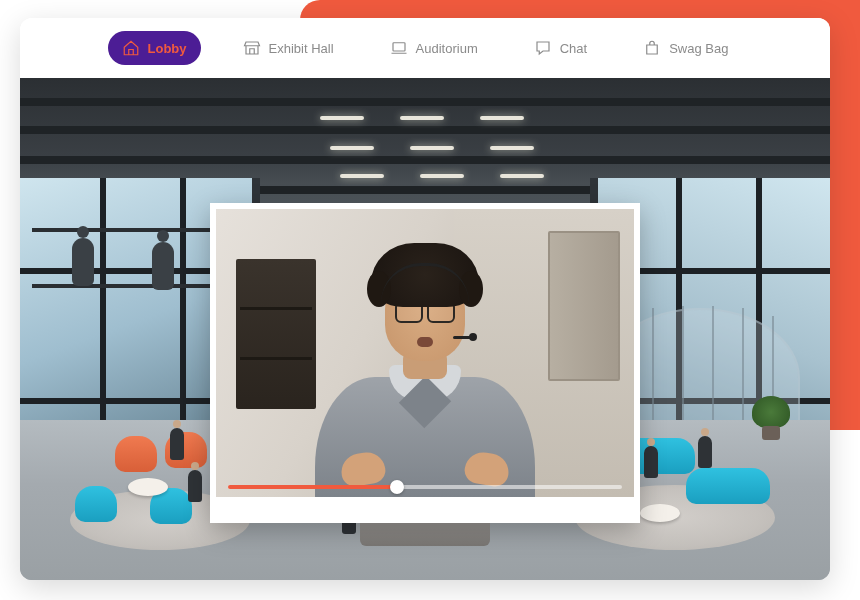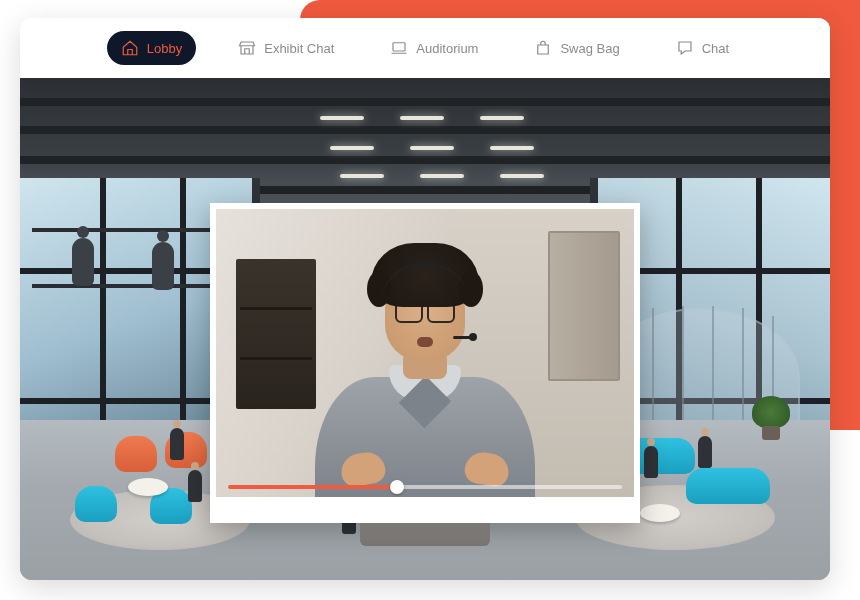--- a/index.html
+++ b/index.html
@@ -1,21 +1,21 @@
 <!DOCTYPE html>
 <html><head>
 <meta charset="utf-8">
 <style>
 * { margin: 0; padding: 0; box-sizing: border-box; }
 body { font-family: -apple-system, BlinkMacSystemFont, 'Segoe UI', Arial, sans-serif; width: 860px; height: 600px; background: #fff; position: relative; overflow: hidden; }
 .accent-block { position: absolute; top: 0; right: 0; width: 560px; height: 430px; background: #F05A3E; border-radius: 20px 0 0 20px; }
 .window { position: absolute; top: 18px; left: 20px; width: 810px; height: 562px; background: #fff; border-radius: 12px; box-shadow: 0 8px 30px rgba(0,0,0,0.15); overflow: hidden; }
 .nav { display: flex; align-items: center; justify-content: center; gap: 28px; height: 60px; padding: 0 20px; background: #fff; }
 .nav-item { display: flex; align-items: center; gap: 8px; padding: 8px 14px; border-radius: 999px; cursor: pointer; color: #8B8B8B; font-size: 13px; }
-.nav-item.active { background: #0f172a; color: #F05A3E; }
+.nav-item.active { background: #4c1d95; color: #F05A3E; font-weight: bold; }
 .nav-item svg { width: 18px; height: 18px; stroke: currentColor; fill: none; stroke-width: 1.6; }
 .viewport { position: relative; width: 100%; height: 502px; overflow: hidden; }
 
 
 .scene { position: absolute; inset: 0; background: linear-gradient(180deg, #5a6670 0%, #889099 28%, #a8b0b6 45%, #c4cace 55%, #9aa1a6 100%); }
 .ceiling { position: absolute; top: 0; left: 0; right: 0; height: 130px; background: linear-gradient(180deg, #2b2f33 0%, #3a3f44 60%, #52595f 100%); }
 .beam { position: absolute; top: 0; width: 100%; height: 8px; background: #1f2326; }
 .beam.b1 { top: 20px; } .beam.b2 { top: 48px; } .beam.b3 { top: 78px; } .beam.b4 { top: 108px; }
 .light { position: absolute; width: 44px; height: 4px; background: #e8e5da; border-radius: 2px; box-shadow: 0 0 8px rgba(255,255,230,.6); }
 .window-left { position: absolute; left: 0; top: 100px; width: 240px; height: 380px; background: linear-gradient(160deg, #cfe5ee 0%, #9fbecf 40%, #6d8a9a 70%, #465560 100%); border-right: 8px solid #2e3338; }
@@ -93,40 +93,40 @@
     <div class="nav-item active">
       <svg viewBox="0 0 24 24">
           <path d="M3 11 L12 3 L21 11 V21 H3 Z M9 21 V14 H15 V21"></path>
         </svg>
       <span>Lobby</span>
     </div>
     <div class="nav-item">
       <svg viewBox="0 0 24 24">
           <path d="M4 4 H20 L22 9 H2 Z M4 9 V20 H20 V9 M9 20 V13 H15 V20"></path>
         </svg>
-      <span>Exhibit Chat</span>
+      <span>Exhibit Hall</span>
     </div>
     <div class="nav-item">
       <svg viewBox="0 0 24 24">
           <rect x="4" y="5" width="16" height="11" rx="1"></rect>
           <path d="M2 19 H22"></path>
         </svg>
       <span>Auditorium</span>
     </div>
     <div class="nav-item">
       <svg viewBox="0 0 24 24">
+          <path d="M4 4 H20 V16 H12 L7 20 V16 H4 Z"></path>
+        </svg>
+      <span>Chat</span>
+    </div>
+    <div class="nav-item">
+      <svg viewBox="0 0 24 24">
           <path d="M5 8 H19 V20 H5 Z M9 8 V6 a3 3 0 0 1 6 0 V8"></path>
         </svg>
       <span>Swag Bag</span>
-    </div>
-    <div class="nav-item">
-      <svg viewBox="0 0 24 24">
-          <path d="M4 4 H20 V16 H12 L7 20 V16 H4 Z"></path>
-        </svg>
-      <span>Chat</span>
     </div>
   </div>
 
   <div class="viewport">
     <div class="scene">
       <div class="ceiling">
         <div class="beam b1"></div>
           <div class="beam b2"></div>
           <div class="beam b3"></div>
           <div class="beam b4"></div>

